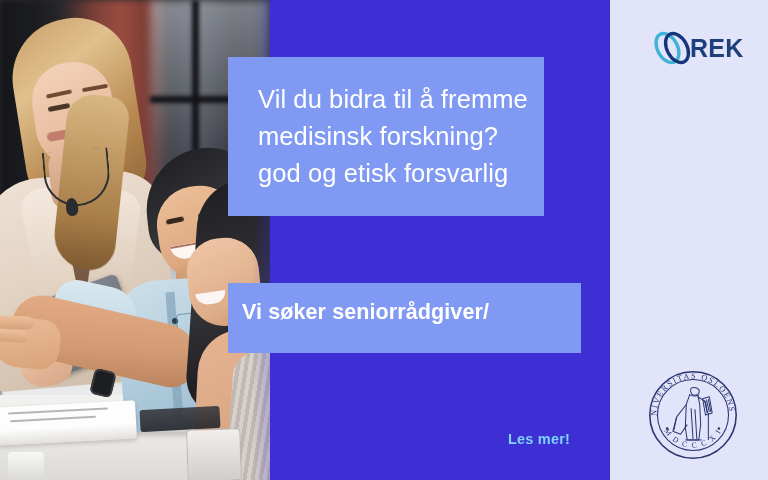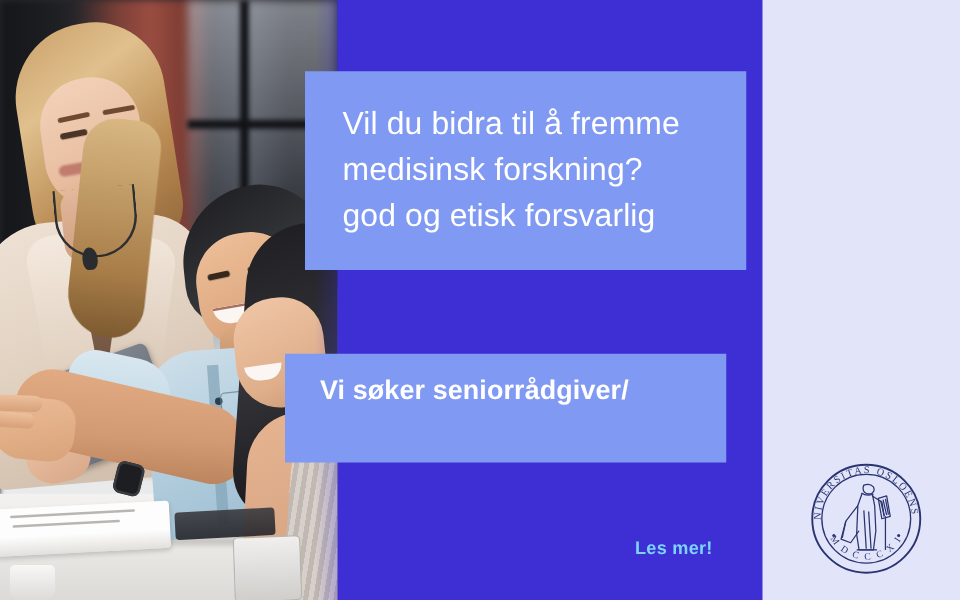--- a/index.html
+++ b/index.html
@@ -283,33 +283,33 @@
     background: #3d2fd4;
   }
 
   .callout {
     position: absolute;
     background: #8099f2;
     color: #ffffff;
     box-sizing: border-box;
   }
   #headline-box {
-    left: 244px; top: 57px; width: 353px; height: 159px;
+    left: 228px; top: 57px; width: 316px; height: 159px;
     padding: 24px 26px 0 30px;
   }
   #headline-box .line {
     font-size: 25.5px;
     line-height: 37px;
     font-weight: 400;
     letter-spacing: .1px;
     white-space: nowrap;
   }
   #job-box {
-    left: 228px; top: 283px; width: 353px; height: 87px;
-    padding: 14px 26px 0 28px;
+    left: 228px; top: 283px; width: 353px; height: 70px;
+    padding: 14px 26px 0 14px;
   }
   #job-box .line {
     font-size: 21.5px;
     line-height: 31px;
     font-weight: bold;
     letter-spacing: .1px;
     white-space: nowrap;
   }
   #cta {
     position: absolute;
@@ -416,20 +416,27 @@
   </div>
 
   <div class="callout" id="job-box">
     <div class="line">Vi søker seniorrådgiver/</div>
   </div>
 
   <div id="cta">Les mer!</div>
 
   <div class="right-panel"></div>
 
+  <div id="rek-logo">
+    <svg class="mark" width="44" height="44" viewBox="0 0 44 44">
+      <ellipse cx="17.5" cy="22" rx="10" ry="15.5" transform="rotate(-28 17.5 22)" fill="none" stroke="#3fb3d6" stroke-width="3.4"></ellipse>
+      <ellipse cx="27" cy="22" rx="10" ry="15.5" transform="rotate(-28 27 22)" fill="none" stroke="#16357a" stroke-width="3.4"></ellipse>
+    </svg>
+    <div class="word">REK</div>
+  </div>
 
   <div id="uio-seal">
     <svg width="96" height="96" viewBox="0 0 200 200">
       <defs>
         <path id="arcTop" d="M 24,100 A 76,76 0 0 1 176,100"></path>
         <path id="arcBot" d="M 32,100 A 68,68 0 0 0 168,100"></path>
       </defs>
       <circle cx="100" cy="100" r="90" fill="none" stroke="#2a3470" stroke-width="3.2"></circle>
       <circle cx="100" cy="100" r="74" fill="none" stroke="#2a3470" stroke-width="2.2"></circle>
       <text font-family="'Liberation Serif', serif" font-size="17" fill="#2a3470" letter-spacing="3.2">

